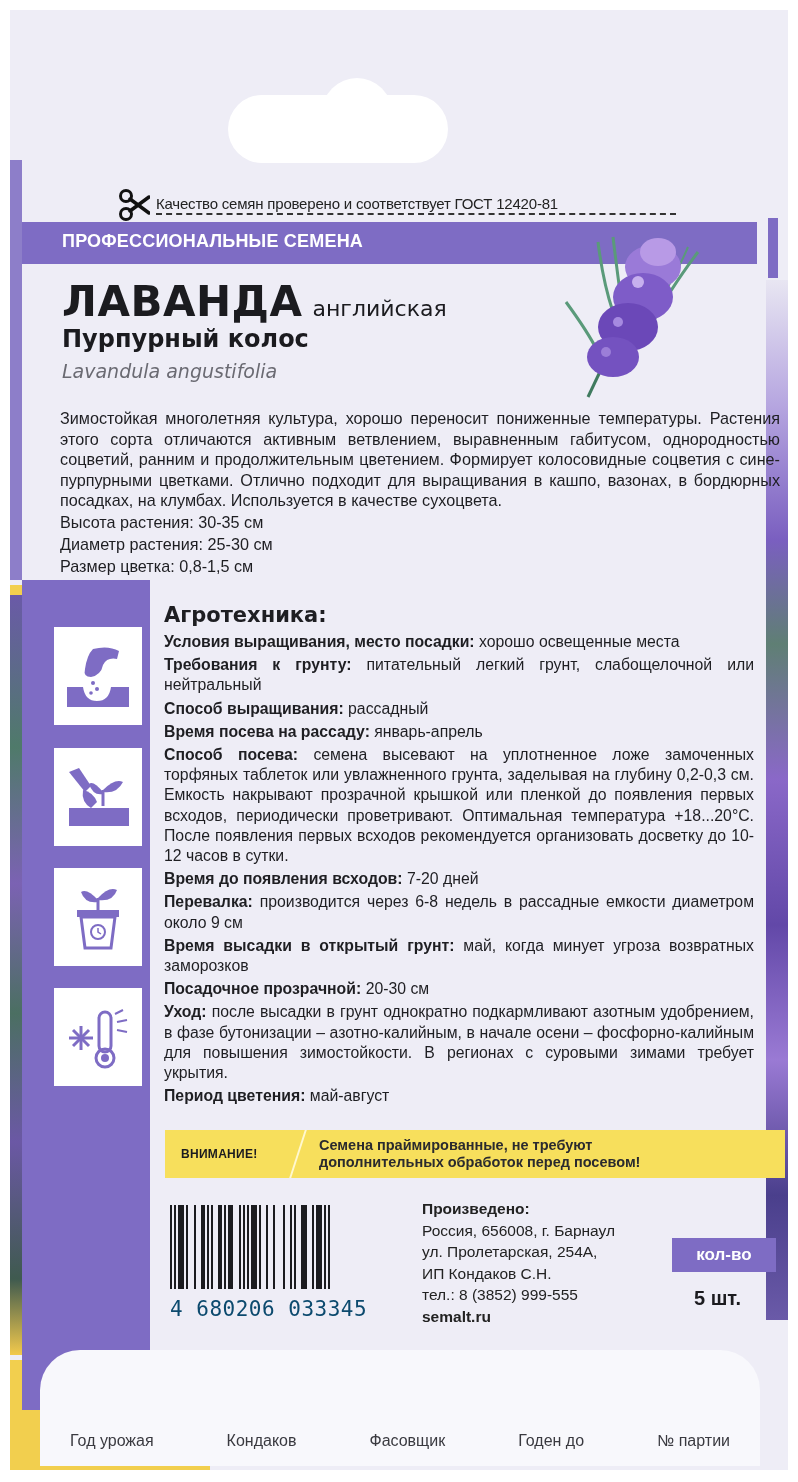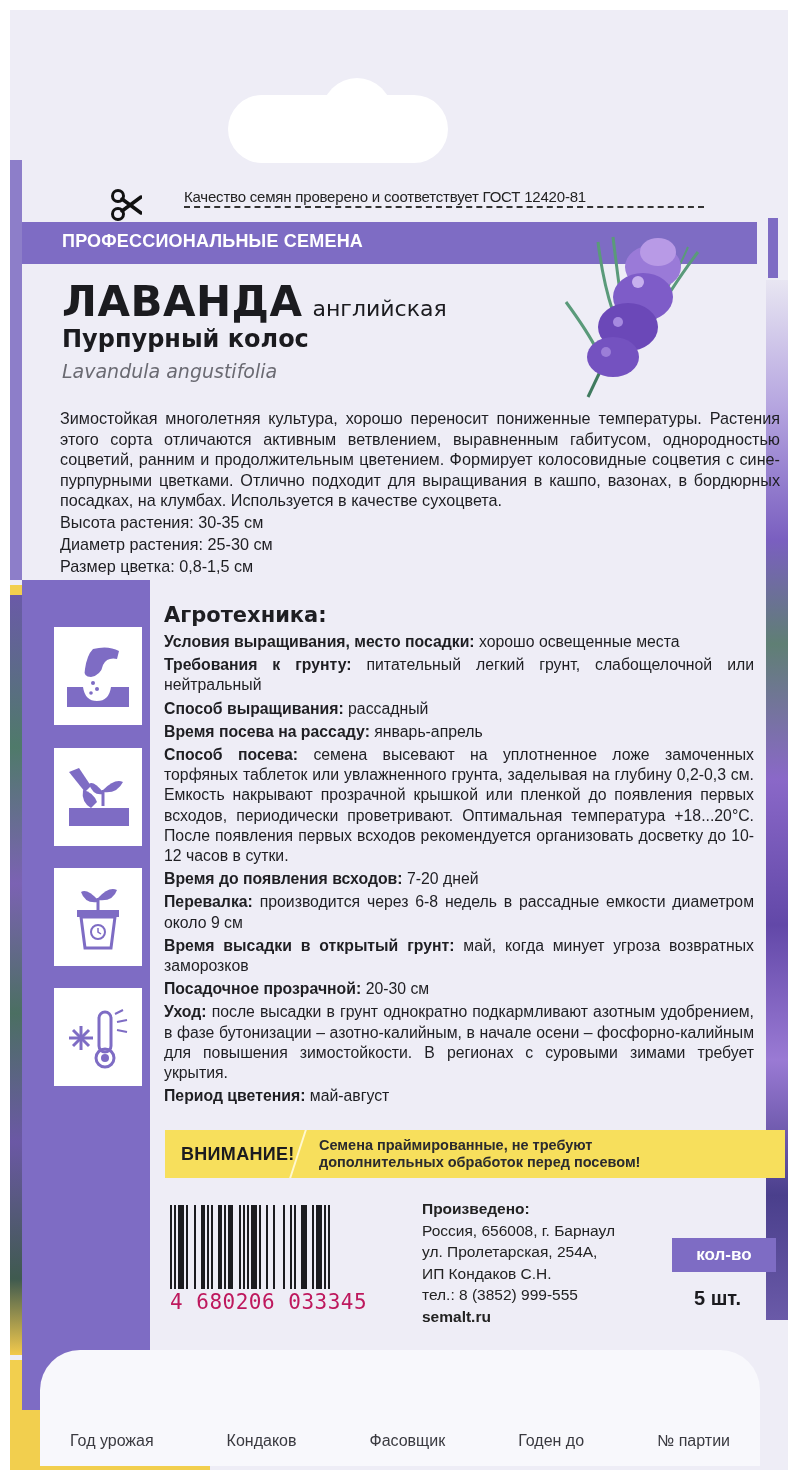--- a/index.html
+++ b/index.html
@@ -33,21 +33,21 @@
   .hang-hole {
     position: absolute; left: 218px; top: 85px; width: 220px; height: 68px;
     background: #ffffff; border-radius: 34px;
   }
   .hang-hole-bump {
     position: absolute; left: 312px; top: 68px; width: 70px; height: 40px;
     background: #ffffff; border-radius: 35px 35px 0 0;
   }
 
   
-  .cut-line { position: absolute; left: 100px; top: 178px; display: flex; align-items: flex-start; gap: 36px; }
+  .cut-line { position: absolute; left: 108px; top: 178px; display: flex; align-items: center; }
   .scissors-icon { width: 32px; height: 34px; }
   .cut-text {
     margin-left: 6px; font-size: 15px; color: #222; letter-spacing: -0.2px;
     border-bottom: 2px dashed #333; padding-bottom: 1px; width: 520px; white-space: nowrap;
   }
 
   
   .brand-band {
     position: absolute; left: 12px; top: 212px; width: 735px; height: 42px;
     background: #7e6cc4;
@@ -82,29 +82,29 @@
   .agro { position: absolute; left: 154px; top: 590px; width: 590px; font-size: 15.8px; line-height: 20.2px; color: #1e1e22; }
   .agro-title { font-size: 21px; font-weight: 700; line-height: 30px; margin-bottom: 2px; font-family: "DejaVu Sans", sans-serif; }
   .agro-item { margin-bottom: 3px; text-align: justify; }
   .agro-item b { font-weight: 700; }
 
   
   .warning {
     position: absolute; left: 155px; top: 1120px; width: 620px; height: 48px;
     background: #f7df5c; display: flex; align-items: center;
   }
-  .warning-label { width: 110px; margin-left: 16px; font-weight: 900; font-size: 18px; color: #1b1b1f; letter-spacing: .3px; }
+  .warning-label { width: 110px; margin-left: 16px; font-weight: 900; font-size: 12px; color: #1b1b1f; letter-spacing: .3px; }
   .warning-sep { width: 2px; height: 48px; background: #fff8cf; transform: skewX(-18deg); margin: 0 20px 0 6px; }
   .warning-text { font-size: 14.5px; line-height: 17px; font-weight: 700; color: #2a2a2e; }
 
   
   .barcode { position: absolute; left: 160px; top: 1195px; width: 230px; height: 108px; }
   .barcode-bars { display: flex; height: 84px; align-items: stretch; }
   .barcode-bars span { display: block; background: #1b1b1f; margin-right: 2px; }
-  .barcode-digits { font-family: "DejaVu Sans Mono", monospace; font-size: 21px; letter-spacing: 0.5px; color: #be185d; margin-top: 1px; white-space: nowrap; }
+  .barcode-digits { font-family: "DejaVu Sans Mono", monospace; font-size: 21px; letter-spacing: 0.5px; color: #0c4a6e; margin-top: 8px; white-space: nowrap; }
 
   
   .producer { position: absolute; left: 412px; top: 1188px; font-size: 15.5px; line-height: 21.5px; color: #222; }
   .producer-title { font-weight: 700; }
   .producer-site { font-weight: 700; }
 
   
   .qty-badge {
     position: absolute; left: 662px; top: 1228px; width: 104px; height: 34px; background: #7e6cc4;
     color: #ffffff; font-weight: 700; font-size: 17px; display: flex; align-items: center; justify-content: center;

